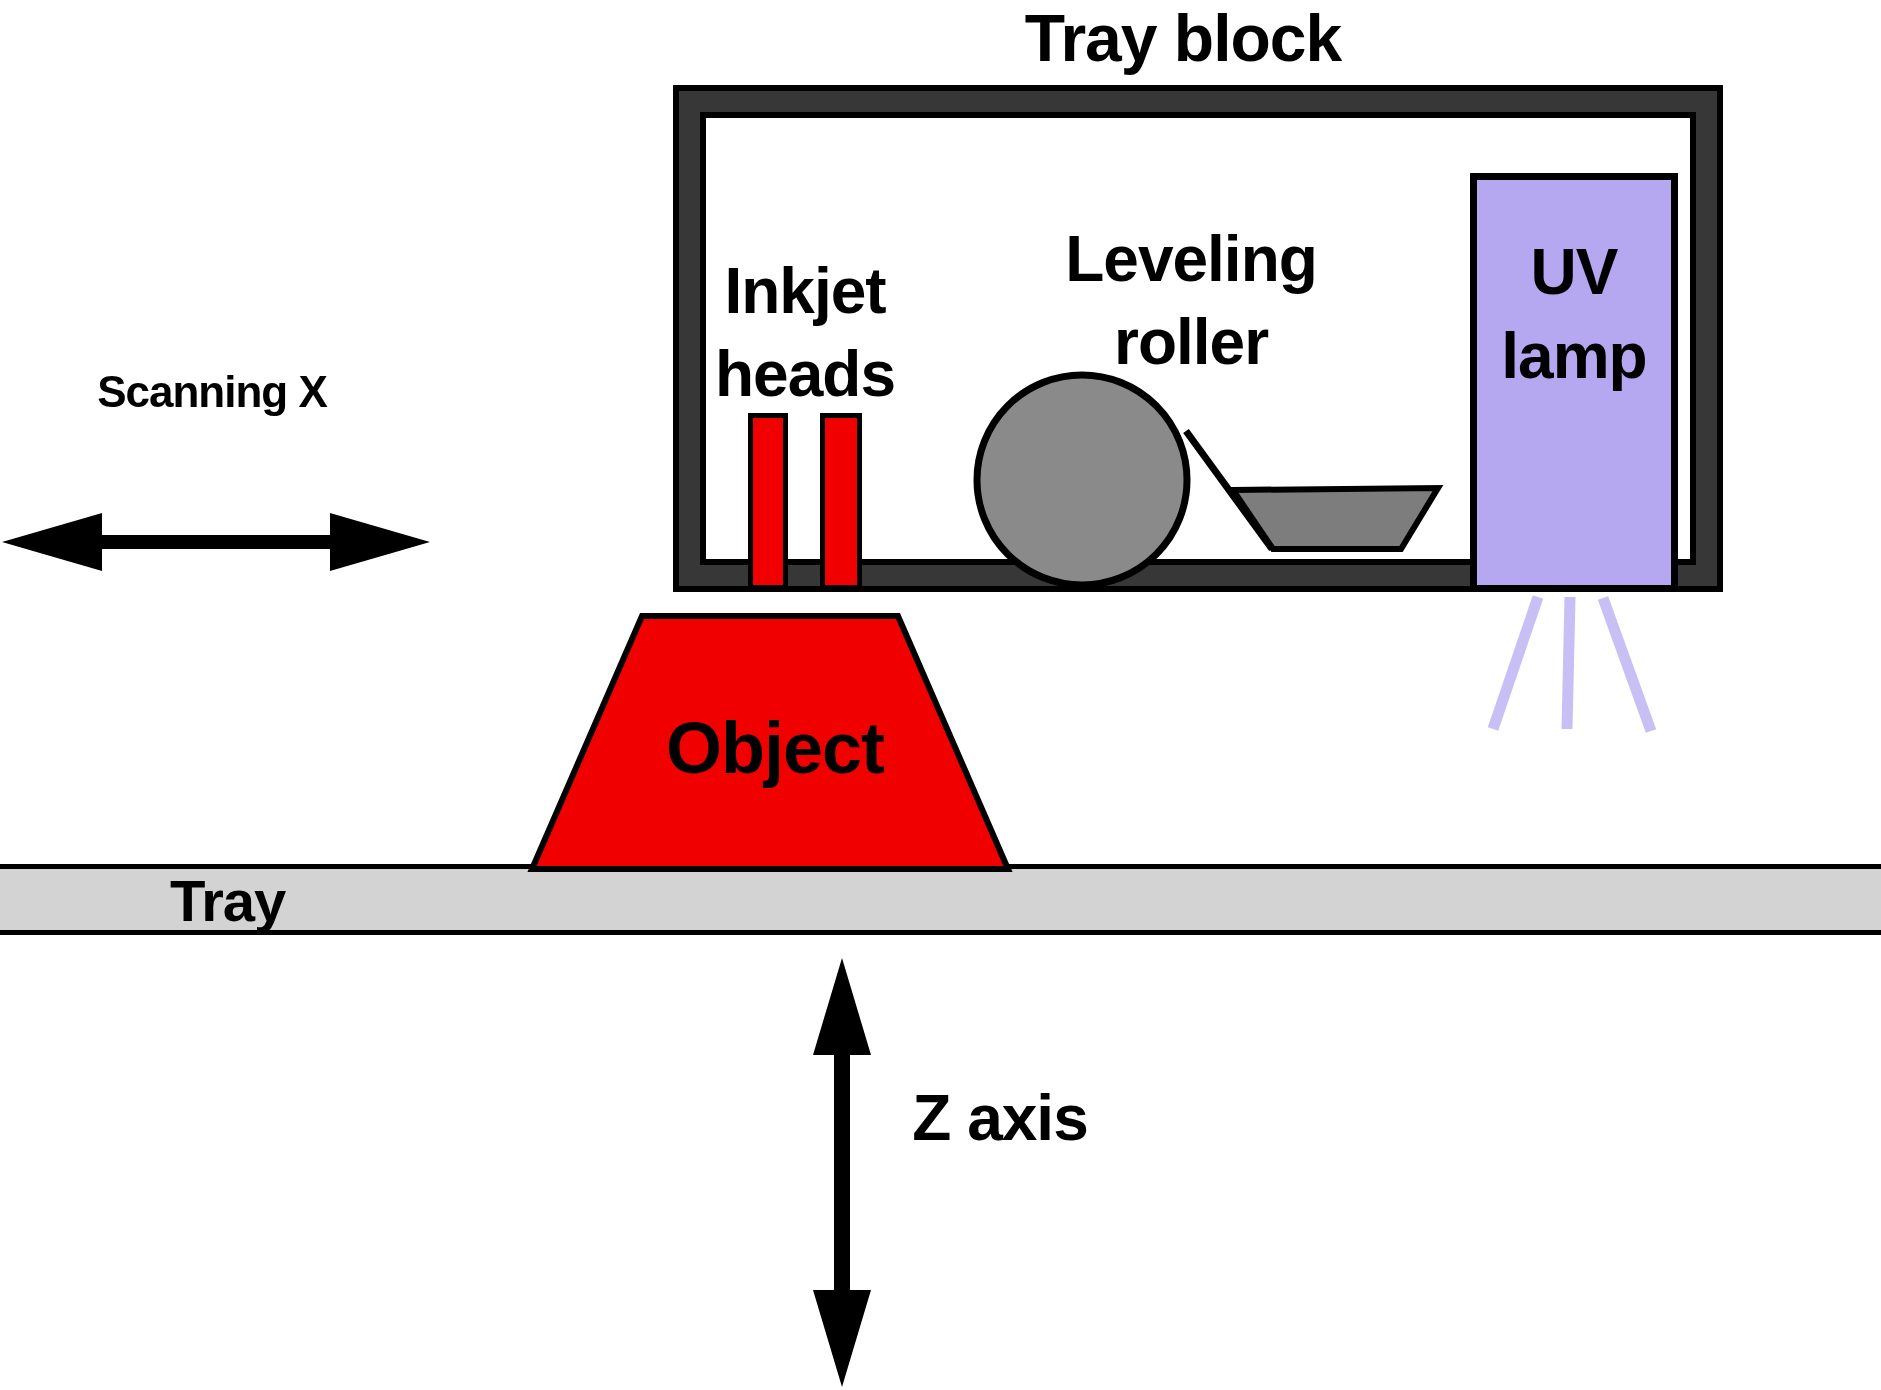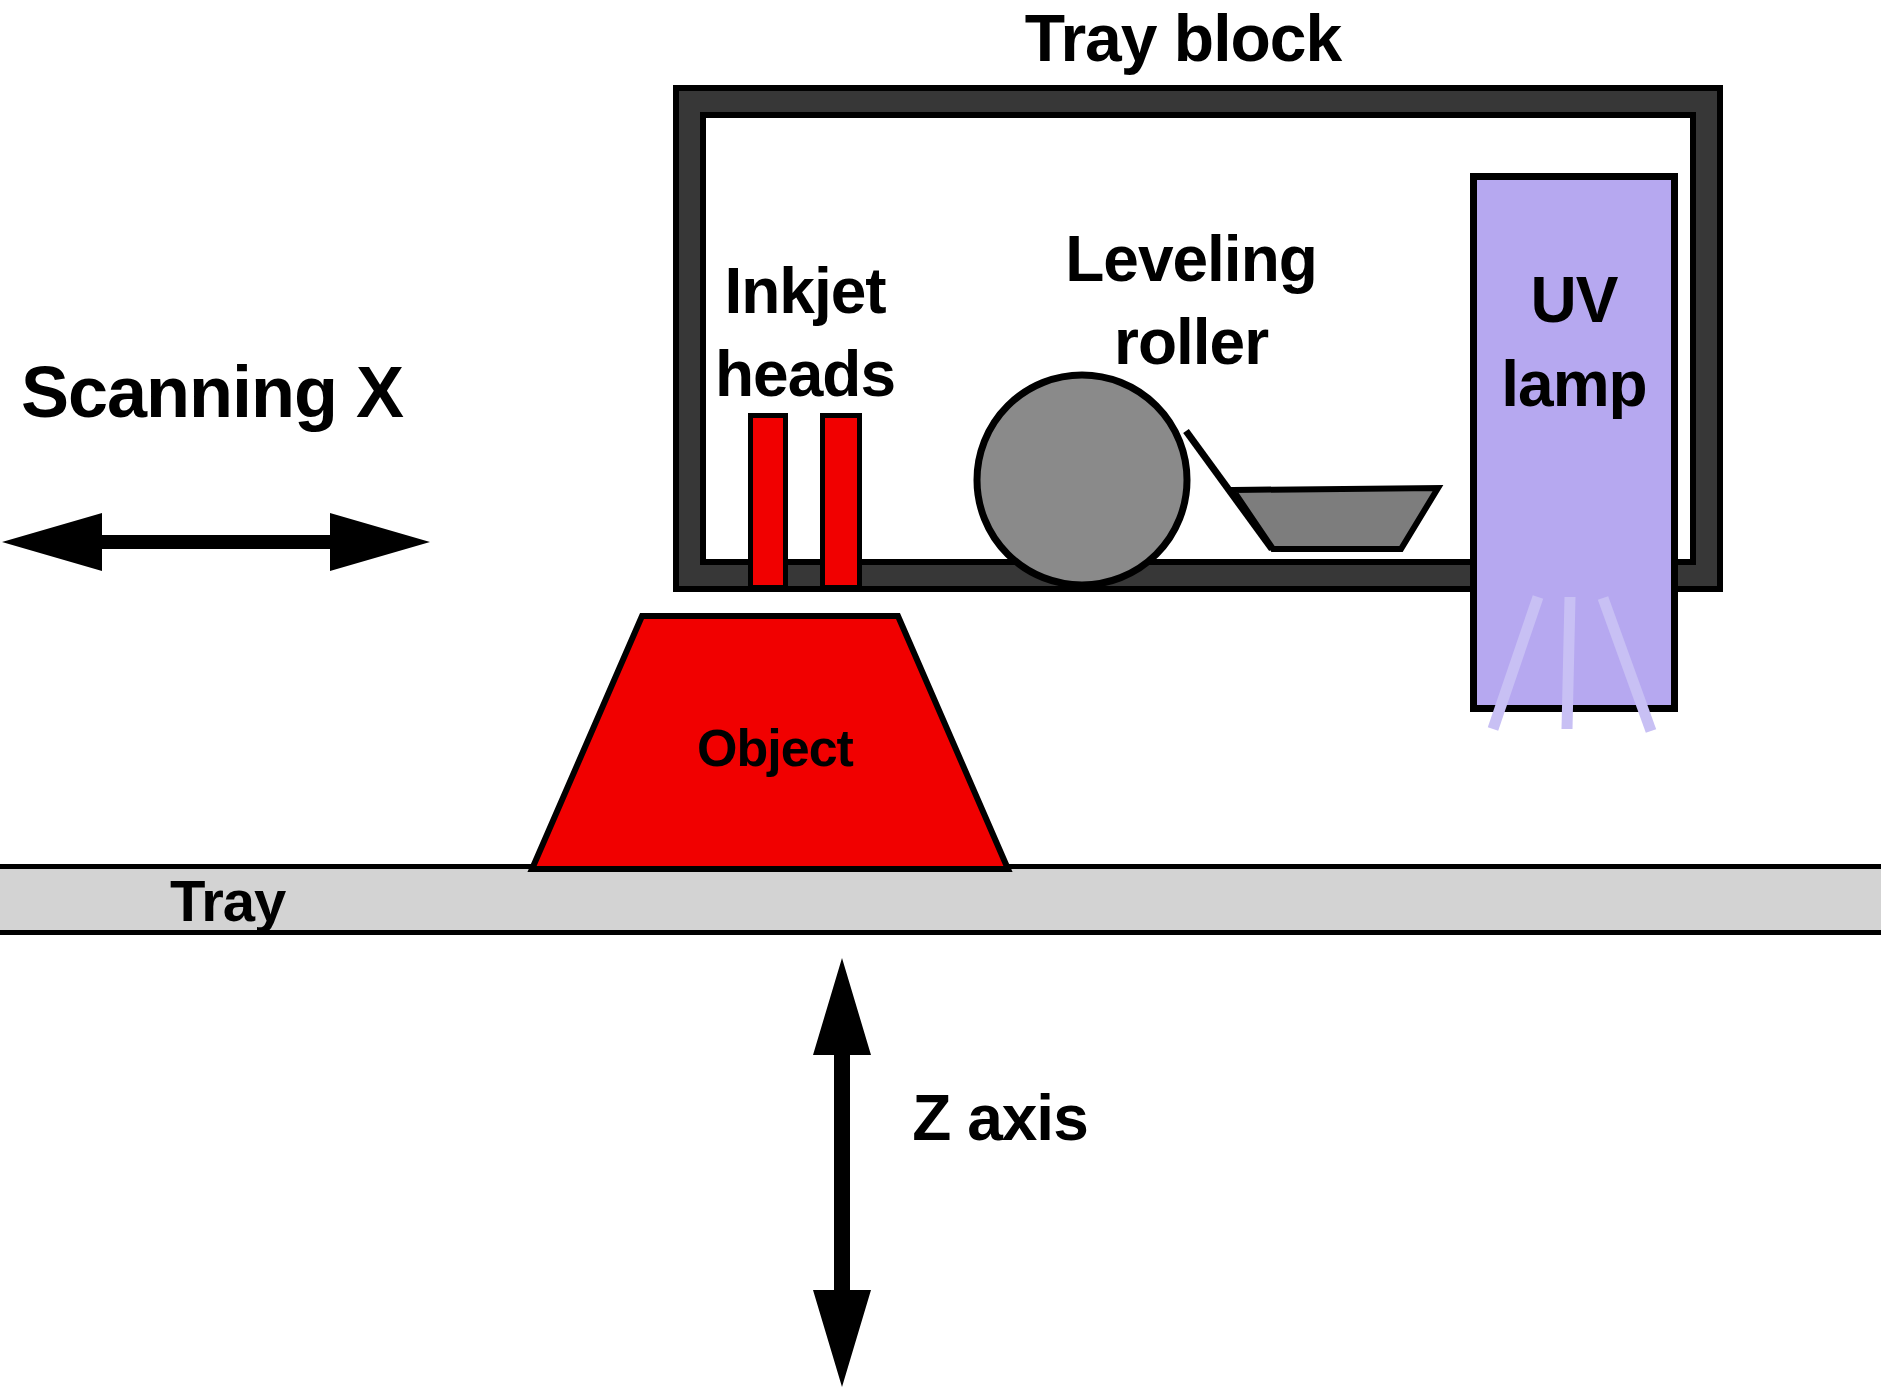--- a/index.html
+++ b/index.html
@@ -14,38 +14,38 @@
   #frame-inner{position:absolute;left:21px;top:21px;width:996px;height:453px;
          box-sizing:border-box;background:#fff;border:6px solid #000;}
 
   
   .head-bar{position:absolute;box-sizing:border-box;background:var(--red);
             border:5px solid #000;z-index:3;}
   #head1{left:748px;top:413px;width:40px;height:177px;}
   #head2{left:820px;top:413px;width:42px;height:177px;}
 
   
-  #uvlamp{left:1470px;top:173px;width:208px;height:539px;box-sizing:border-box;
+  #uvlamp{left:1470px;top:173px;width:208px;height:419px;box-sizing:border-box;
           background:var(--lamp);border:7px solid #000;z-index:3;
           display:flex;flex-direction:column;align-items:center;
-          padding-top:78px;font-size:64px;line-height:84px;letter-spacing:-1px;
+          padding-top:50px;font-size:64px;line-height:84px;letter-spacing:-1px;
           text-align:center;font-weight:bold;}
 
   
   #tray{left:-6px;top:864px;width:1893px;height:71px;box-sizing:border-box;
         background:var(--tray);border:5px solid #000;z-index:1;}
 
   #shapes{left:0;top:0;width:1881px;height:1390px;z-index:5;pointer-events:none;}
 
   
   #title{left:883px;top:2px;width:600px;font-size:66px;line-height:72px;}
-  #scanning{left:0px;top:352px;width:424px;font-size:72px;line-height:80px;}
+  #scanning{left:0px;top:352px;width:424px;font-size:44px;line-height:80px;}
   #inkjet{left:655px;top:250px;width:300px;font-size:64px;line-height:83px;z-index:4;}
   #roller{left:1016px;top:218px;width:350px;font-size:64px;line-height:83px;z-index:4;}
-  #objlbl{left:625px;top:712px;width:300px;font-size:52px;line-height:72px;z-index:6;}
+  #objlbl{left:625px;top:712px;width:300px;font-size:72px;line-height:72px;z-index:6;}
   #traylbl{left:170px;top:870px;width:300px;text-align:left;font-size:58px;line-height:62px;z-index:6;}
   #zaxis{left:800px;top:1078px;width:400px;font-size:64px;line-height:80px;}
 </style>
 </head>
 <body>
 
 <div class="abs" id="frame">
   <div id="frame-inner"></div>
 </div>
 

